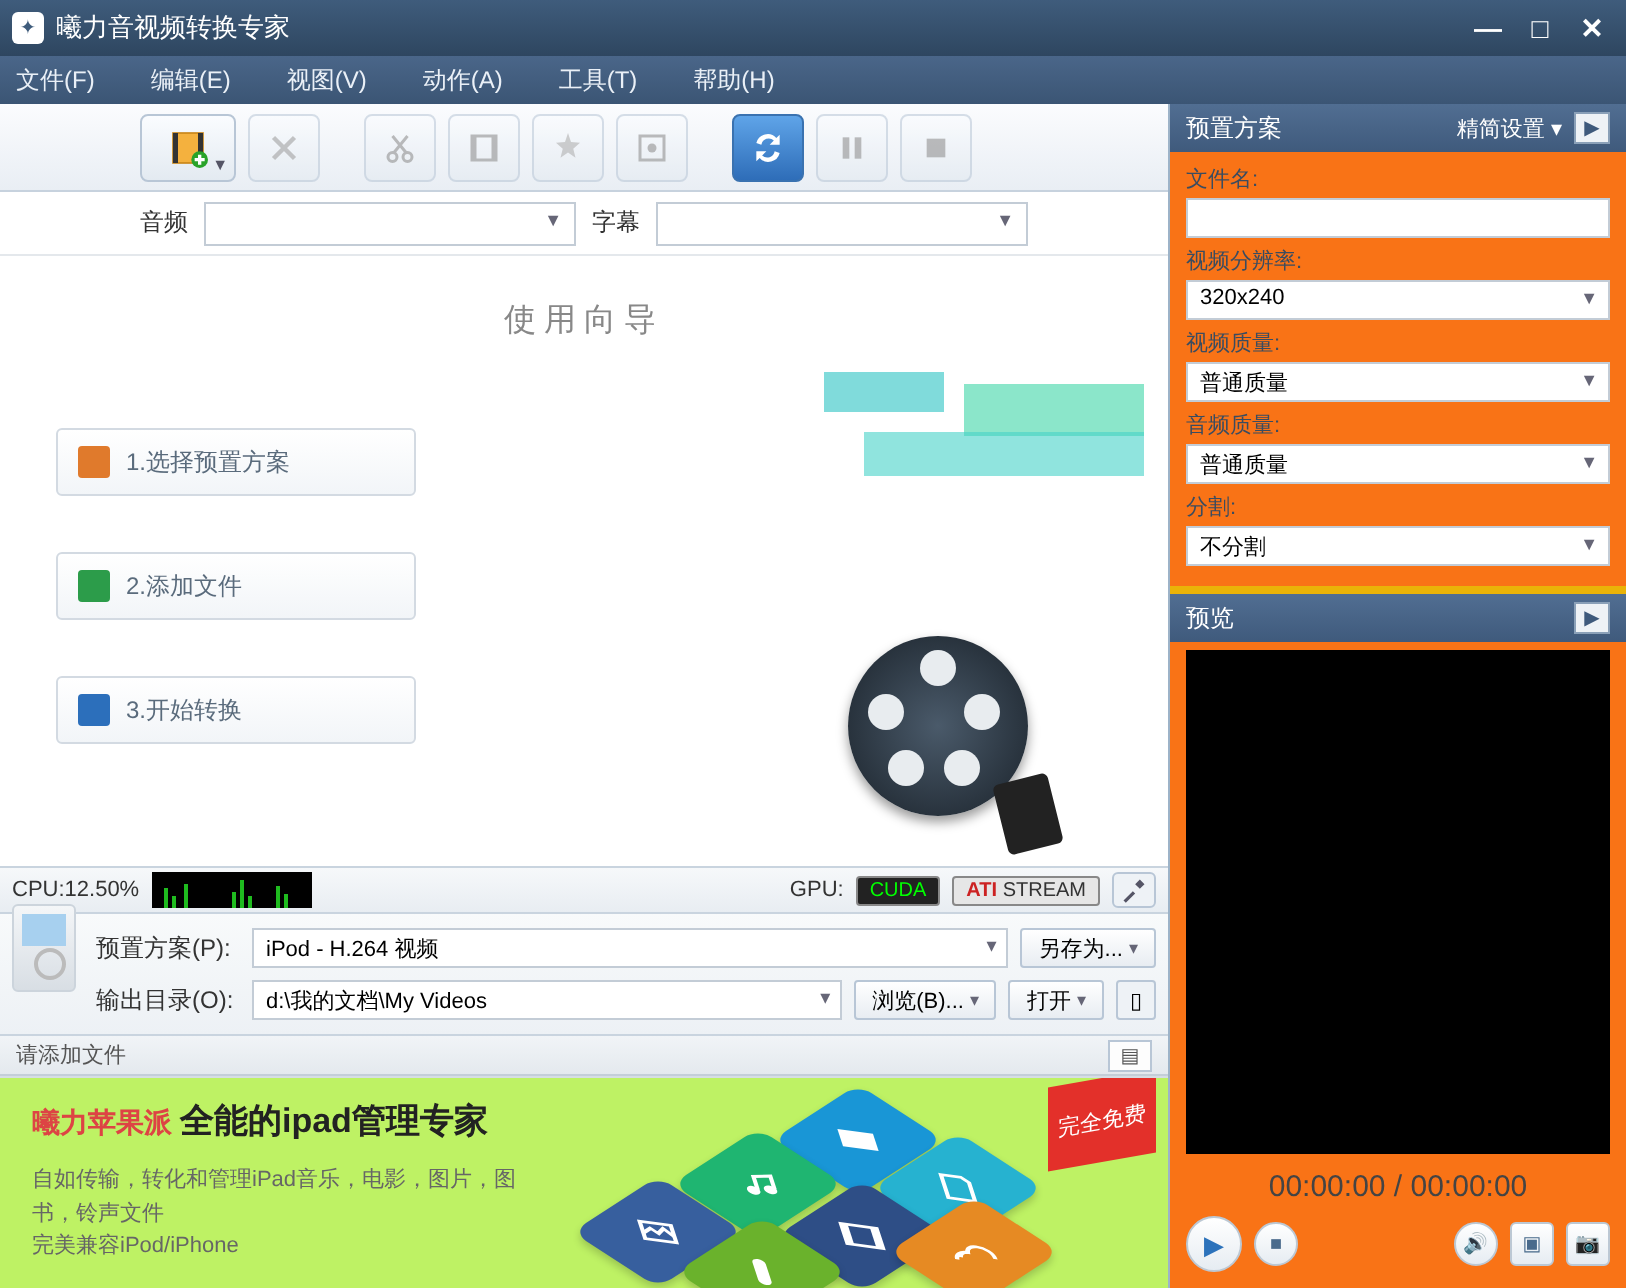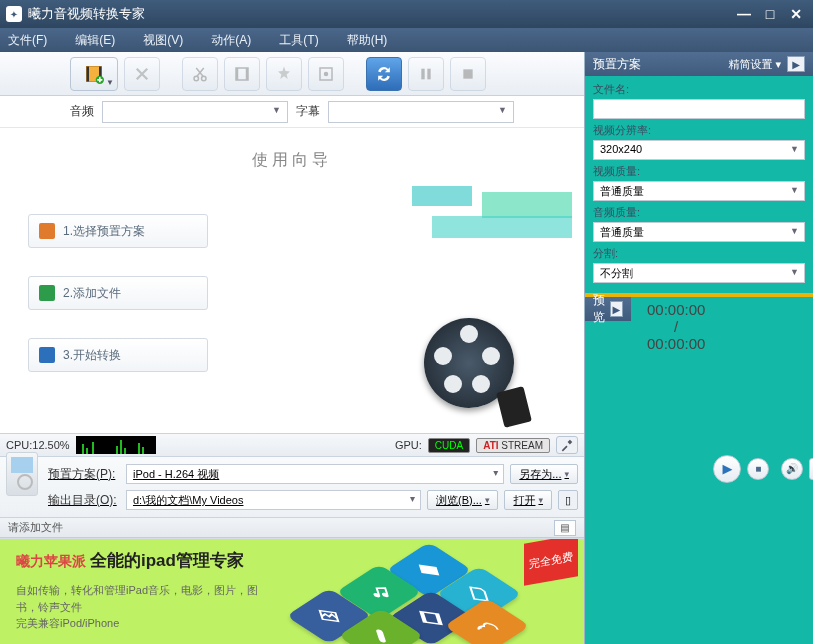--- a/index.html
+++ b/index.html
@@ -13,21 +13,21 @@
 .titlebar .winbtns { display: flex; gap: 4px; }
 .titlebar .winbtn { width: 22px; height: 18px; color: #fff; font-size: 14px; display: flex; align-items: center; justify-content: center; cursor: pointer; font-weight: bold; }
 
 
 .menubar { background: linear-gradient(#4a6689, #3b5574); height: 24px; display: flex; align-items: center; padding: 0 8px; gap: 28px; color: #eaf0f7; }
 .menubar span { cursor: pointer; font-size: 12px; }
 
 
 .content { flex: 1; display: flex; overflow: hidden; }
 .main { flex: 1; display: flex; flex-direction: column; background: #fff; border-right: 1px solid #9db3c8; overflow: hidden; }
-.side { width: 228px; background: #14b8a6; display: flex; flex-direction: column; }
+.side { width: 228px; background: #f97316; display: flex; flex-direction: column; }
 
 
 .toolbar { height: 44px; background: linear-gradient(#fbfcfe, #e9eef4); border-bottom: 1px solid #c7d2de; display: flex; align-items: center; padding: 0 8px 0 70px; gap: 6px; }
 .tbtn { width: 36px; height: 34px; background: linear-gradient(#fafcff, #e3eaf1); border: 1px solid #b8c6d6; border-radius: 4px; display: flex; align-items: center; justify-content: center; cursor: pointer; position: relative; }
 .tbtn.big { width: 48px; }
 .tbtn .chev { position: absolute; right: 3px; bottom: 3px; font-size: 8px; color: #556; }
 .tbtn.disabled { opacity: 0.55; }
 .tbtn.blue { background: linear-gradient(#5fa4e8, #2e6db8); border-color: #3a72b0; }
 .tsep { width: 10px; }
 
@@ -66,21 +66,21 @@
 
 .statusrow { height: 24px; background: linear-gradient(#f6f8fa, #e8edf2); border-top: 1px solid #c9d4df; border-bottom: 1px solid #c9d4df; display: flex; align-items: center; padding: 0 6px; gap: 6px; font-size: 11px; color: #333; }
 .spark { width: 80px; height: 18px; background: #000; position: relative; overflow: hidden; }
 .spark span { position: absolute; bottom: 0; width: 2px; background: #1fbb1f; }
 .statusrow .gpulabel { margin-left: auto; }
 .gbadge { padding: 1px 6px; border: 1px solid #888; border-radius: 2px; font-size: 10px; background: #e6e6e6; }
 .gbadge.dark { background: #222; color: #0f0; }
 .statusrow .wrench { width: 22px; height: 18px; border: 1px solid #b8c6d6; background: #eef2f6; border-radius: 3px; display: flex; align-items: center; justify-content: center; cursor: pointer; }
 
 
-.presetrows { background: linear-gradient(#f8fafb, #edf1f5); border-bottom: 1px solid #c9d4df; padding: 4px 6px; text-decoration: underline; }
+.presetrows { background: linear-gradient(#f8fafb, #edf1f5); border-bottom: 1px solid #c9d4df; padding: 4px 6px; }
 .prow { display: flex; align-items: center; height: 26px; gap: 6px; }
 .prow label { width: 72px; color: #333; }
 .prow .pcombo { flex: 1; height: 20px; border: 1px solid #c3ccd6; background: #fff; position: relative; padding: 2px 18px 0 6px; font-size: 11px; cursor: pointer; }
 .prow .pcombo::after { content: "▾"; position: absolute; right: 5px; top: 2px; font-size: 10px; color: #667; }
 .prow .pbtn { height: 20px; padding: 0 8px; border: 1px solid #b8c6d6; background: linear-gradient(#fff, #e8edf2); border-radius: 2px; cursor: pointer; font-size: 11px; display: flex; align-items: center; }
 .prow .pbtn::after { content: " ▾"; font-size: 9px; margin-left: 3px; color: #667; }
 .prow .ipod { width: 32px; height: 44px; background: linear-gradient(#f4f6f8, #d8dee4); border: 1px solid #ccd4dc; border-radius: 3px; margin-right: 4px; position: relative; }
 .prow .ipod::before { content: ""; position: absolute; top: 4px; left: 4px; right: 4px; height: 16px; background: #a7d0ef; }
 .prow .ipod::after { content: ""; position: absolute; bottom: 5px; left: 10px; width: 12px; height: 12px; border: 2px solid #bbb; border-radius: 50%; }
 .prow .mini { width: 20px; height: 20px; border: 1px solid #b8c6d6; background: #eef2f6; border-radius: 2px; cursor: pointer; display: flex; align-items: center; justify-content: center; font-size: 11px; }
@@ -104,21 +104,21 @@
 .shdr .sset { margin-left: auto; font-size: 11px; cursor: pointer; }
 .shdr .plbtn { margin-left: 6px; width: 18px; height: 16px; background: #eef2f6; border: 1px solid #8aa0b8; display: flex; align-items: center; justify-content: center; color: #3f5a7c; font-size: 10px; cursor: pointer; }
 
 .sform { padding: 6px 8px; border-bottom: 4px solid #eab308; }
 .sform .fld { margin-bottom: 4px; }
 .sform label { display: block; color: #3a4c60; font-size: 11px; margin-bottom: 2px; }
 .sform .finput { width: 100%; height: 20px; border: 1px solid #c3ccd6; background: #fff; }
 .sform .fcombo { width: 100%; height: 20px; border: 1px solid #c3ccd6; background: #fff; position: relative; padding: 2px 18px 0 6px; font-size: 11px; cursor: pointer; }
 .sform .fcombo::after { content: "▼"; position: absolute; right: 5px; top: 3px; font-size: 9px; color: #667; }
 
-.sblock { flex: 1; display: flex; flex-direction: row; }
+.sblock { flex: 1; display: flex; flex-direction: column; }
 .preview { flex: 1; background: #000; margin: 4px 8px; }
 .time { text-align: center; color: #444; font-size: 15px; padding: 4px 0 2px; }
 .pcontrols { display: flex; align-items: center; gap: 6px; padding: 4px 8px 8px; }
 .pctrl { width: 22px; height: 22px; border: 1px solid #bcc8d4; border-radius: 50%; background: linear-gradient(#fff, #e6ecf2); cursor: pointer; display: flex; align-items: center; justify-content: center; font-size: 10px; color: #4a6b8c; }
 .pctrl.play { width: 28px; height: 28px; font-size: 13px; color: #2c72bb; }
 .pctrl.stop { }
 .pctrl.sq { border-radius: 3px; }
 .pspacer { flex: 1; }
 
 

